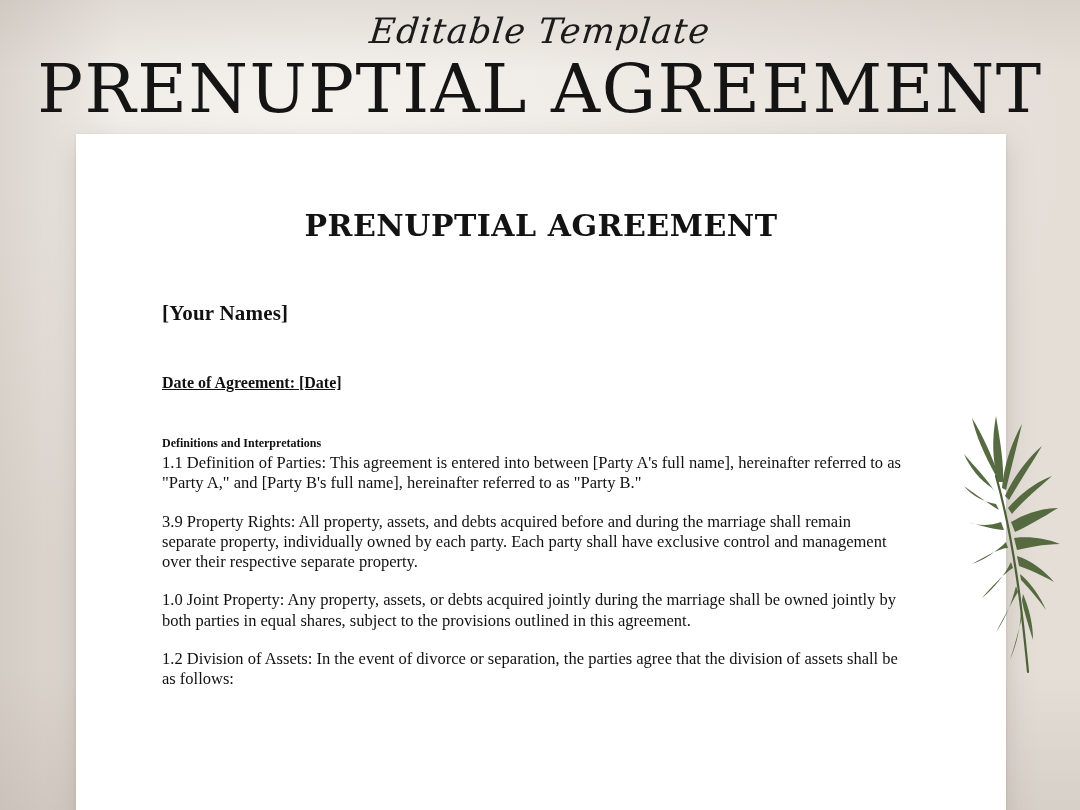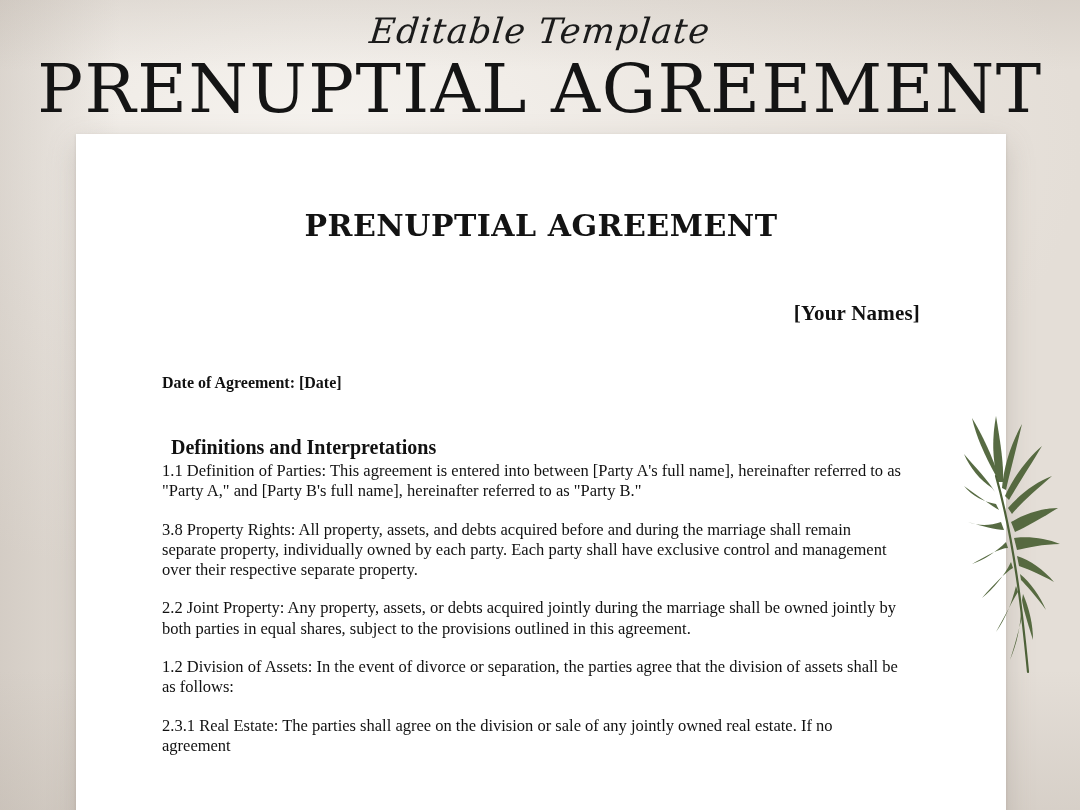--- a/index.html
+++ b/index.html
@@ -93,31 +93,31 @@
     font-weight: 700;
     letter-spacing: 0.5px;
     margin: 0 0 58px 0;
     color: #131313;
   }
   .doc-names {
     font-size: 21px;
     font-weight: 700;
     margin: 0 0 48px 0;
     letter-spacing: 0.2px;
-    text-align: right;
   }
   .doc-date {
     font-size: 16px;
     font-weight: 700;
     margin: 0 0 44px 0;
+    text-decoration: underline;
   }
   .sec-heading {
-    font-size: 20px;
+    font-size: 12px;
     font-weight: 700;
-    margin: 0 0 2px 9px;
+    margin: 0 0 2px 0;
   }
   .para {
     font-size: 16.5px;
     line-height: 1.23;
     margin: 0 16px 18px 0;
     text-align: left;
   }
   .sec-block {
     margin-bottom: 16px;
   }
@@ -151,24 +151,23 @@
     <div class="doc-title">PRENUPTIAL AGREEMENT</div>
     <div class="doc-names">[Your Names]</div>
     <div class="doc-date">Date of Agreement: [Date]</div>
 
     <div class="sec-block">
       <div class="sec-heading">Definitions and Interpretations</div>
       <p class="para">1.1 Definition of Parties: This agreement is entered into between [Party A's full name], hereinafter referred to as "Party A," and [Party B's full name], hereinafter referred to as "Party B."</p>
     </div>
 
     <div class="sec-block">
-      <p class="para">3.8 Property Rights: All property, assets, and debts acquired before and during the marriage shall remain separate property, individually owned by each party. Each party shall have exclusive control and management over their respective separate property.</p>
-      <p class="para">2.2 Joint Property: Any property, assets, or debts acquired jointly during the marriage shall be owned jointly by both parties in equal shares, subject to the provisions outlined in this agreement.</p>
+      <p class="para">3.9 Property Rights: All property, assets, and debts acquired before and during the marriage shall remain separate property, individually owned by each party. Each party shall have exclusive control and management over their respective separate property.</p>
+      <p class="para">1.0 Joint Property: Any property, assets, or debts acquired jointly during the marriage shall be owned jointly by both parties in equal shares, subject to the provisions outlined in this agreement.</p>
       <p class="para">1.2 Division of Assets: In the event of divorce or separation, the parties agree that the division of assets shall be as follows:</p>
-      <p class="para">2.3.1 Real Estate: The parties shall agree on the division or sale of any jointly owned real estate. If no agreement</p>
     </div>
   </div>
 </div>
 
 <svg class="sprig" viewBox="0 0 110 300" xmlns="http://www.w3.org/2000/svg">
   <g stroke="#4d6138" stroke-width="2.2" fill="none" stroke-linecap="round">
     <path d="M66 292 C 60 230, 52 160, 34 96"></path>
   </g>
   <g fill="#4f6439" opacity="0.95">
     <path d="M34 96 C 22 74, 14 56, 10 38 C 20 54, 30 76, 36 94 Z"></path>

